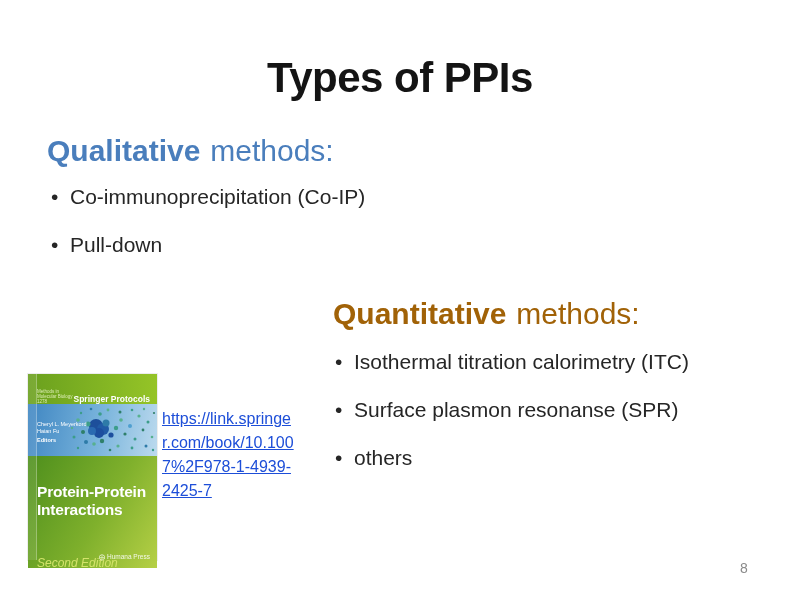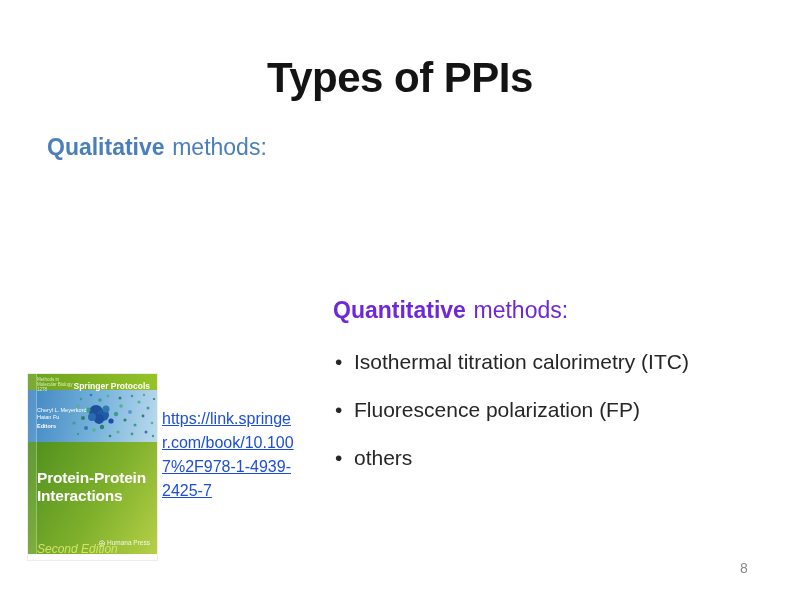--- a/index.html
+++ b/index.html
@@ -6,45 +6,45 @@
   .slide{
     position:relative;width:800px;height:600px;background:#ffffff;overflow:hidden;
     font-family:"Liberation Sans", sans-serif;color:#262626;
   }
   
   .slide-title{
     position:absolute;top:54px;left:0;right:0;margin:0;text-align:center;
     font-size:42px;font-weight:700;color:#141414;letter-spacing:-0.5px;
   }
   
-  .section-heading{position:absolute;font-size:23px;white-space:nowrap;}
+  .section-heading{position:absolute;font-size:30px;white-space:nowrap;}
   .section-heading .em{font-weight:700;margin-right:0.33em;}
   .heading-qual{top:134px;left:47px;color:#4a7ebc;}
-  .heading-quant{top:297px;left:333px;color:#6d28d9;}
+  .heading-quant{top:297px;left:333px;color:#a16207;}
   
   .bullets{position:absolute;list-style:none;margin:0;padding:0;font-size:21px;color:#262626;}
   .bullets li{display:flex;align-items:baseline;margin-bottom:26px;line-height:22px;}
   .bullets .bullet{flex:0 0 auto;width:19px;}
   .bullets .bullet::before{content:"\2022";font-size:21px;}
   .list-qual{top:186px;left:51px;}
   .list-quant{top:351px;left:335px;}
   
   .book-link{
     position:absolute;top:407px;left:162px;width:133px;
     font-size:16px;line-height:24px;color:#1d4ed8;
     text-decoration:underline;word-break:break-all;cursor:pointer;
   }
   
   .book{
     position:absolute;left:28px;top:374px;width:129px;height:186px;
     box-shadow:0 0 0 1px rgba(0,0,0,0.07);font-weight:400;
   }
   .book-top{
-    height:16px;background:linear-gradient(90deg,#6aa01e,#95c427);
-    display:flex;align-items:center;position:relative;z-index:2;
+    height:30px;background:linear-gradient(90deg,#6aa01e,#95c427);
+    display:flex;align-items:flex-end;position:relative;z-index:2;
   }
   .series{font-size:4.5px;line-height:5px;color:#dcedb4;padding:5px 0 0 9px;}
   .brand{margin-left:auto;padding:7px 7px 0 0;font-size:8.5px;font-weight:700;color:#ffffff;white-space:nowrap;}
   .book-mid{
     height:52px;position:relative;
     background:linear-gradient(100deg,#3f86c2 0%,#79b4dc 55%,#bcdaee 100%);
   }
   .protein-art{position:absolute;inset:0;width:100%;height:100%;}
   .authors{position:absolute;left:9px;top:17px;color:#ffffff;font-size:5.5px;line-height:7px;z-index:2;}
   .editors{font-weight:700;margin-top:2px;}
@@ -67,32 +67,42 @@
 </head>
 <body>
 
 <div class="slide">
 
   <h1 class="slide-title">Types of PPIs</h1>
 
   <div class="section-heading heading-qual">
     <span class="em">Qualitative</span><span>methods:</span>
   </div>
+  <ul class="bullets list-qual">
+    <li>
+      <span class="bullet"></span>
+      <span>Co-immunoprecipitation (Co-IP)</span>
+    </li>
+    <li>
+      <span class="bullet"></span>
+      <span>Pull-down</span>
+    </li>
+  </ul>
 
   <div class="section-heading heading-quant">
     <span class="em">Quantitative</span><span>methods:</span>
   </div>
   <ul class="bullets list-quant">
     <li>
       <span class="bullet"></span>
       <span>Isothermal titration calorimetry (ITC)</span>
     </li>
     <li>
       <span class="bullet"></span>
-      <span>Fluorescence polarization (FP)</span>
+      <span>Surface plasmon resonanse (SPR)</span>
     </li>
     <li>
       <span class="bullet"></span>
       <span>others</span>
     </li>
   </ul>
 
   <a class="book-link">https://link.springer.com/book/10.1007%2F978-1-4939-2425-7</a>
 
   <div class="book">

